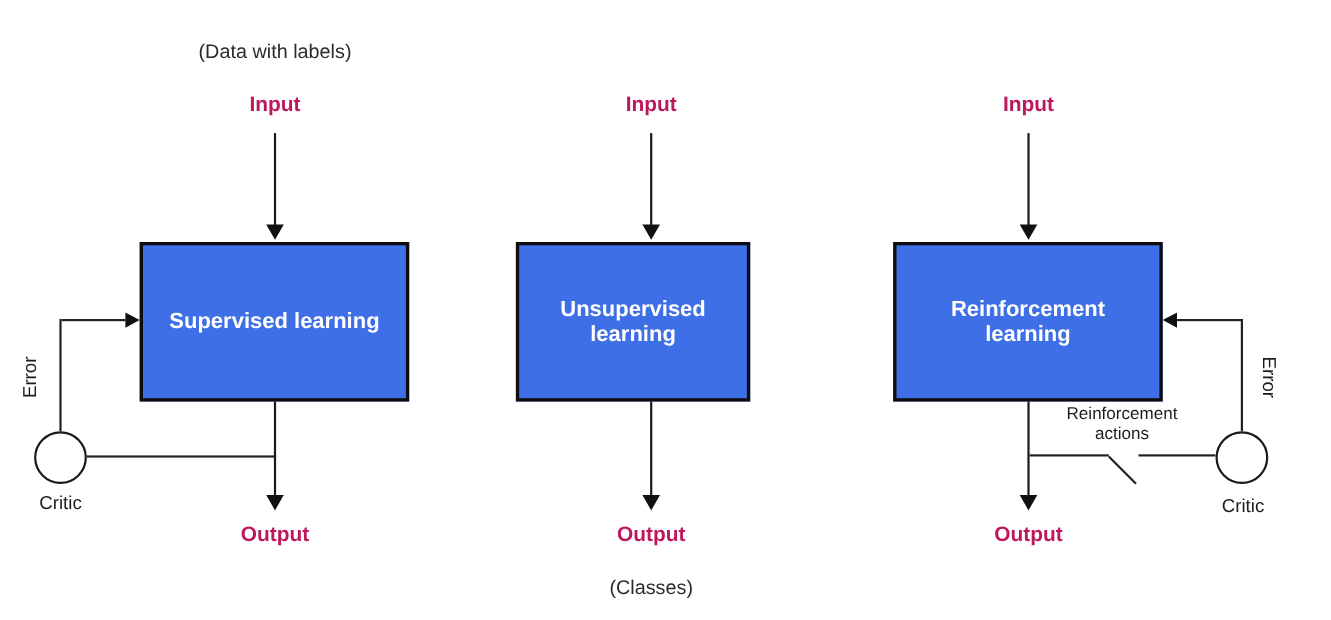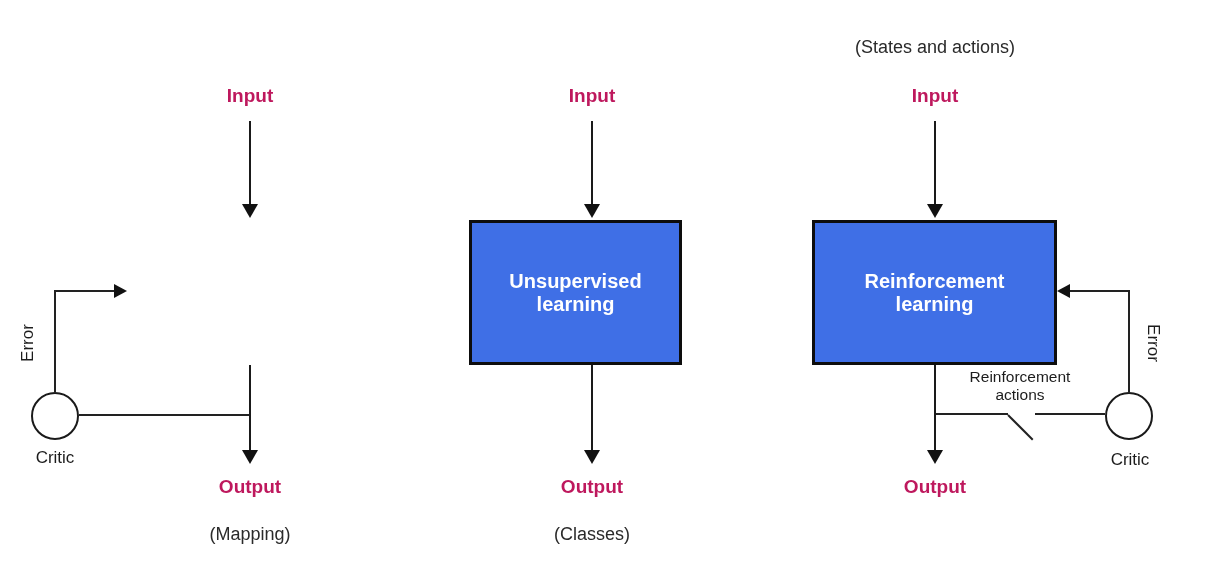--- a/index.html
+++ b/index.html
@@ -37,55 +37,57 @@
   }
   .rot-ccw{transform:rotate(-90deg);}
   .rot-cw{transform:rotate(90deg);}
   .diag{transform-origin:0 50%;transform:rotate(45deg);}
 </style>
 </head>
 <body>
 
 <div id="canvas">
 
+  <div class="lbl paren" style="left:100px;top:37px;width:300px;">(Data with labels)</div>
   <div class="lbl io" style="left:100px;top:85px;width:300px;">Input</div>
 
   <div class="line" style="left:249px;top:121px;width:2px;height:84px;"></div>
   <div class="arrow-down" style="left:242px;top:204px;"></div>
 
+  <div class="mlbox" style="left:127px;width:245px;">
+    <span>Supervised learning</span>
+  </div>
 
   <div class="line thin" style="left:56px;top:290px;width:58px;height:2px;"></div>
   <div class="arrow-right" style="left:114px;top:284px;"></div>
   <div class="line thin" style="left:54px;top:290px;width:2px;height:102px;"></div>
   <div class="circle" style="left:31px;top:392px;"></div>
   <div class="line thin" style="left:79px;top:414px;width:172px;height:2px;"></div>
   <div class="lbl err-lbl rot-ccw" style="left:-22px;top:333px;">Error</div>
   <div class="lbl critic-lbl" style="left:5px;top:448px;width:100px;">Critic</div>
 
   <div class="line" style="left:249px;top:365px;width:2px;height:86px;"></div>
   <div class="arrow-down" style="left:242px;top:450px;"></div>
   <div class="lbl io" style="left:100px;top:476px;width:300px;">Output</div>
-  <div class="lbl paren" style="left:100px;top:524px;width:300px;">(Mapping)</div>
 
   <div class="lbl io" style="left:442px;top:85px;width:300px;">Input</div>
 
   <div class="line" style="left:591px;top:121px;width:2px;height:84px;"></div>
   <div class="arrow-down" style="left:584px;top:204px;"></div>
 
   <div class="mlbox" style="left:469px;width:213px;">
     <span>Unsupervised</span>
     <span>learning</span>
   </div>
 
   <div class="line" style="left:591px;top:365px;width:2px;height:86px;"></div>
   <div class="arrow-down" style="left:584px;top:450px;"></div>
   <div class="lbl io" style="left:442px;top:476px;width:300px;">Output</div>
   <div class="lbl paren" style="left:442px;top:524px;width:300px;">(Classes)</div>
 
-  <div class="lbl paren" style="left:785px;top:37px;width:300px;">(States and actions)</div>
   <div class="lbl io" style="left:785px;top:85px;width:300px;">Input</div>
 
   <div class="line" style="left:934px;top:121px;width:2px;height:84px;"></div>
   <div class="arrow-down" style="left:927px;top:204px;"></div>
 
   <div class="mlbox" style="left:812px;width:245px;">
     <span>Reinforcement</span>
     <span>learning</span>
   </div>
 

